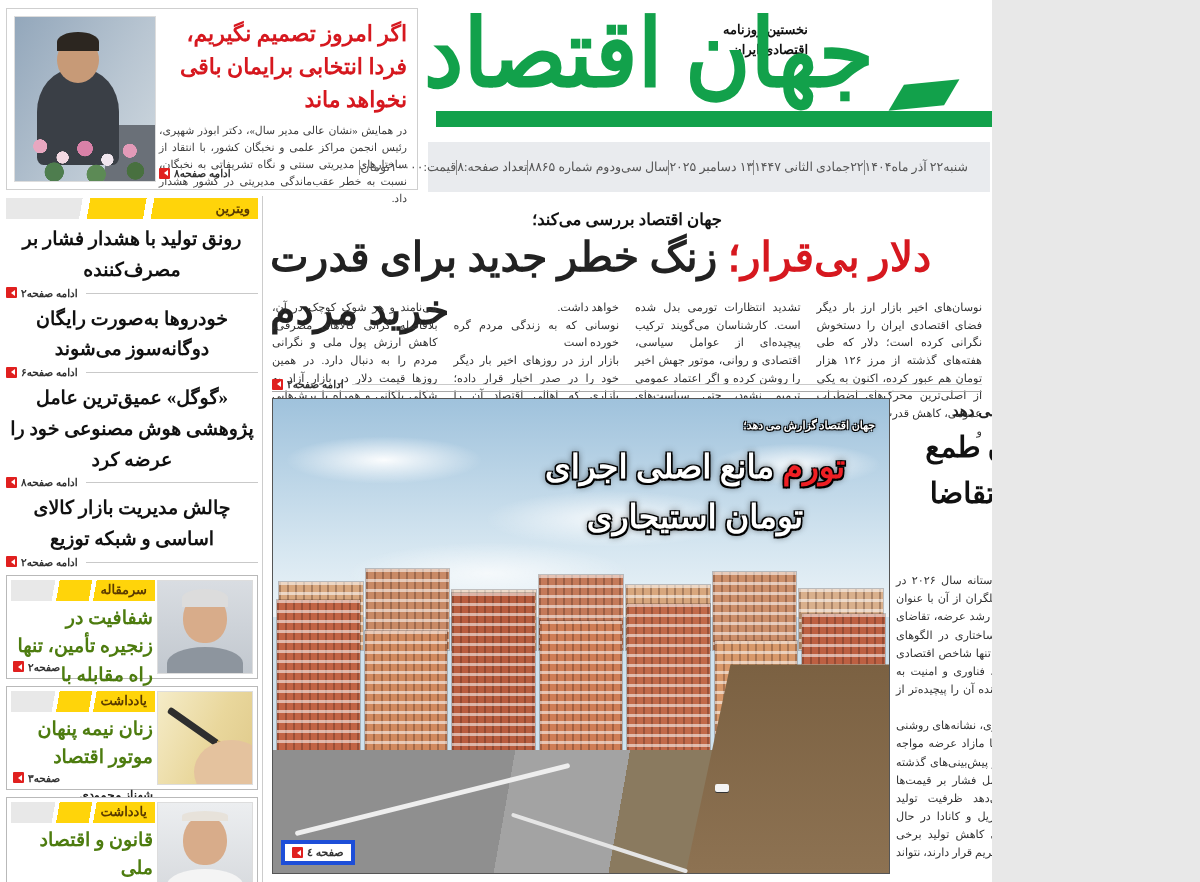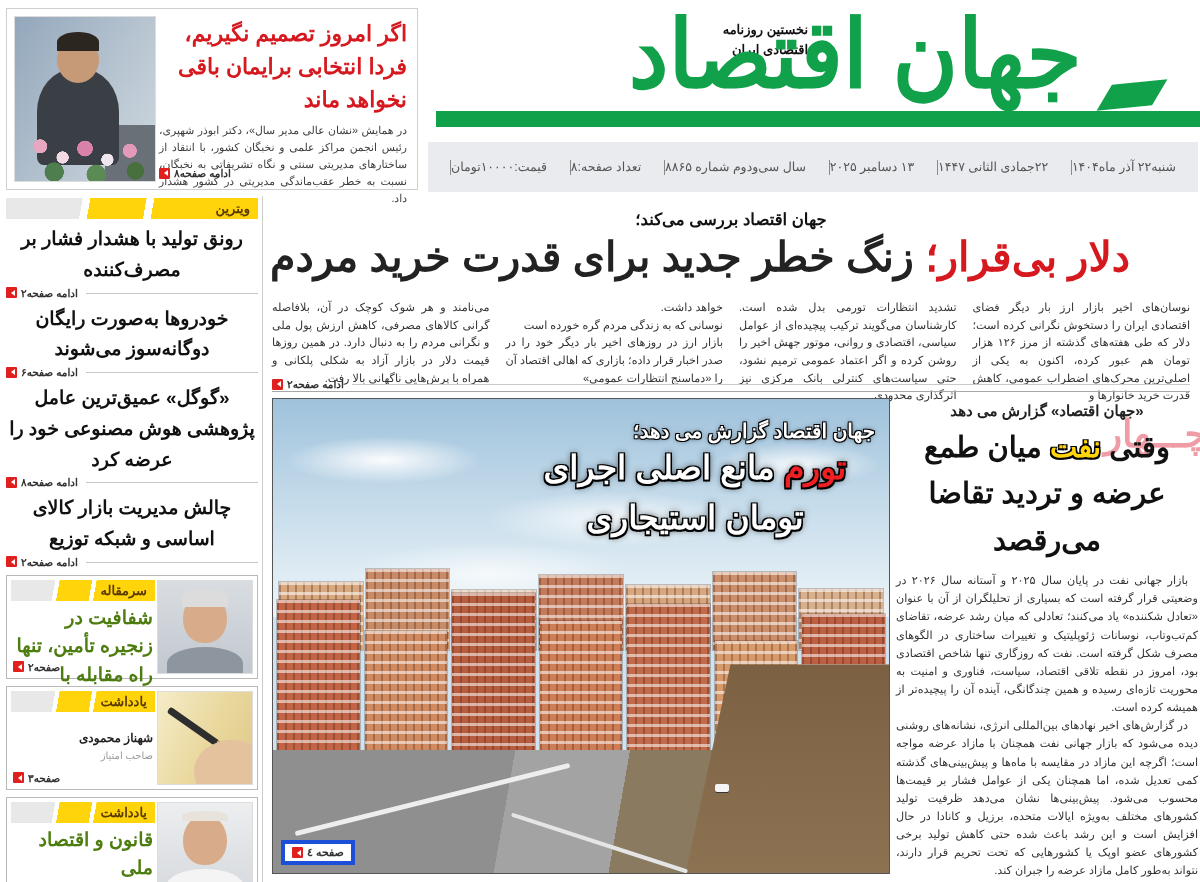--- a/index.html
+++ b/index.html
@@ -1,17 +1,17 @@
 <!DOCTYPE html>
 <html lang="fa"><head>
 <meta charset="utf-8">
 <style>
   html,body{margin:0;padding:0;background:#e8e8e8;}
-  #page{position:relative;width:1200px;height:882px;background:#fff;overflow:hidden;
-        font-family:Liberation Sans, sans-serif;color:#222;}
+  #page{position:relative;width:992px;height:882px;background:#fff;overflow:hidden;
+        font-family:Liberation Serif, serif;color:#222;}
   .abs{position:absolute;}
   .rtl{direction:rtl;}
   
   .tl-box{left:6px;top:8px;width:410px;height:180px;border:1px solid #cfcfcf;background:#fff;}
   .tl-photo{position:absolute;left:7px;top:7px;width:140px;height:164px;overflow:hidden;
             background:linear-gradient(120deg,#93a7bb,#b9c6d2 60%,#cfd8df);border:1px solid #ddd;}
   .tlp-suit{position:absolute;left:16%;top:32%;width:58%;height:58%;background:#3a3f46;border-radius:45% 45% 8% 8%;}
   .tlp-head{position:absolute;left:30%;top:12%;width:30%;height:28%;background:#c79a77;border-radius:50%;}
   .tlp-hair{position:absolute;left:30%;top:9%;width:30%;height:12%;background:#2c2620;border-radius:50% 50% 0 0;}
   .tlp-podium{position:absolute;right:-6%;bottom:0;width:40%;height:34%;background:#6a7078;transform:skewX(-8deg);}
@@ -86,21 +86,21 @@
   .tower{flex:1;outline:1px solid rgba(60,30,20,.25);
     background-image:repeating-linear-gradient(180deg,rgba(255,255,255,.55) 0 3px,transparent 3px 10px),
                      repeating-linear-gradient(90deg,rgba(60,30,20,.30) 0 2px,transparent 2px 8px);}
   .ph-ground{position:absolute;left:0;right:0;bottom:0;height:26%;
     background:linear-gradient(100deg,#8f8f8f 0 38%,#a3a3a3 38% 56%,#8a7a5f 56%);}
   .ph-dirt{position:absolute;right:0;bottom:0;width:33%;height:44%;
     background:linear-gradient(#7b6142,#8d7252);clip-path:polygon(22% 0,100% 0,100% 100%,0 100%);}
   .ph-curb{position:absolute;left:3%;bottom:15%;width:46%;height:5px;background:#eee;transform:rotate(-14deg);border-radius:3px;}
   .ph-curb2{position:absolute;left:38%;bottom:6%;width:30%;height:4px;background:#e5e5e5;transform:rotate(18deg);border-radius:3px;}
   .ph-car{position:absolute;right:26%;bottom:17%;width:14px;height:8px;background:#f4f4f4;border-radius:2px;box-shadow:0 1px 0 #333;}
-  .ph-kicker{position:absolute;top:20px;right:14px;color:#fff;font-size:20px;font-weight:bold;direction:rtl;
+  .ph-kicker{position:absolute;top:20px;right:14px;color:#fff;font-size:11px;font-weight:bold;direction:rtl;
     text-shadow:-1px -1px 0 #000,1px -1px 0 #000,-1px 1px 0 #000,1px 1px 0 #000,0 0 5px rgba(0,0,0,.7);}
   .ph-headline{position:absolute;top:44px;right:8px;width:372px;text-align:center;direction:rtl;
     font-size:33px;font-weight:bold;line-height:1.5;color:#fff;
     text-shadow:-1.5px -1.5px 0 #000,1.5px -1.5px 0 #000,-1.5px 1.5px 0 #000,1.5px 1.5px 0 #000,0 0 7px rgba(0,0,0,.85);}
   .ph-red{color:#ef1f24;}
   .ph-tag{position:absolute;left:8px;bottom:8px;background:#fff;padding:2px 7px;display:flex;align-items:center;direction:ltr;border:4px solid #1d4ed8;}
   .ph-tag .cont-label{font-size:11px;}
   
   .oil{left:896px;top:398px;width:302px;}
   .watermark{position:absolute;right:-10px;top:14px;font-size:38px;font-weight:bold;color:#f09ca6;z-index:0;direction:rtl;letter-spacing:0;}
@@ -208,20 +208,21 @@
 
     <div class="side-box">
       <div class="sec-header">
         <span>یادداشت</span>
       </div>
       <div class="side-photo penimg">
         <div class="pen"></div>
         <div class="hand"></div>
       </div>
       <div class="side-text">
+        <div class="side-headline">زنان نیمه پنهان موتور اقتصاد</div>
         <div class="side-author">شهناز محمودی</div>
         <div class="side-role">صاحب امتیاز</div>
       </div>
       <div class="page-tag">
           <span class="cicon"></span>
         <span class="cont-label">صفحه۳</span>
         </div>
     </div>
 
     <div class="side-box">

